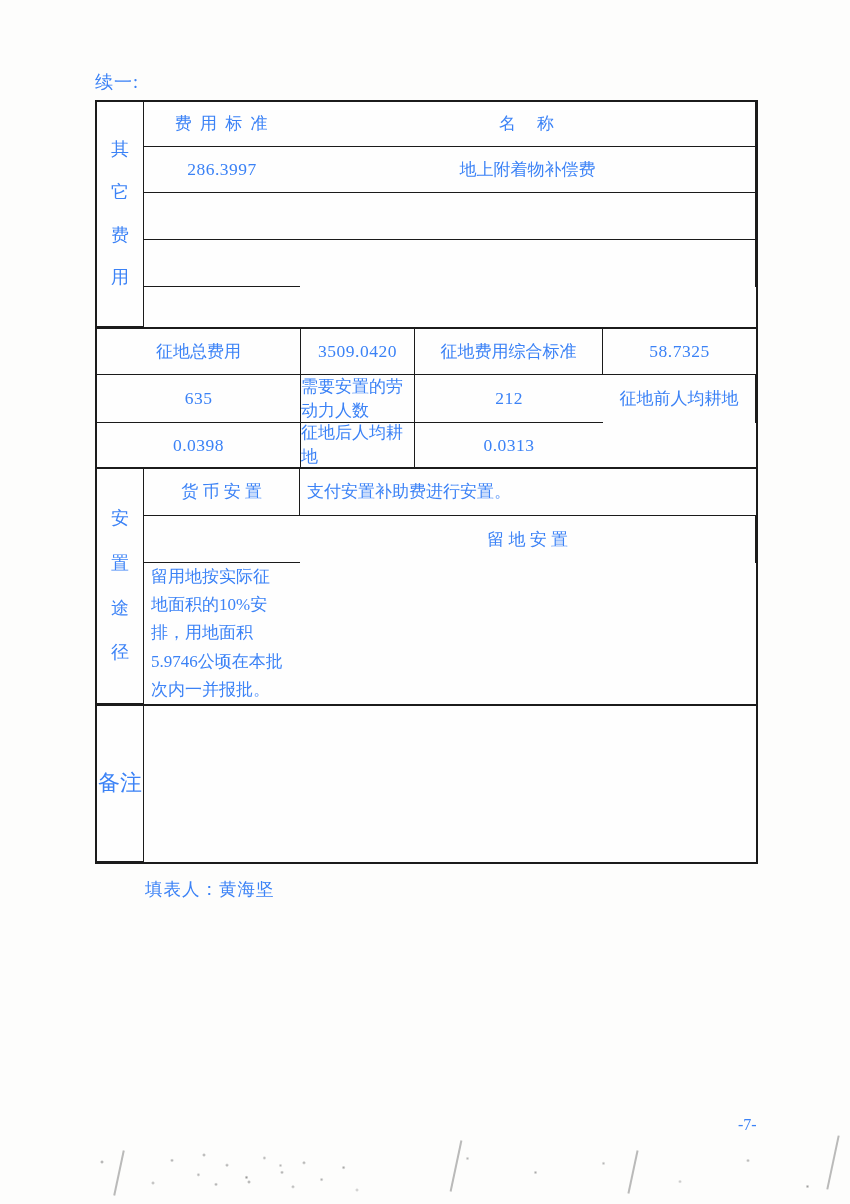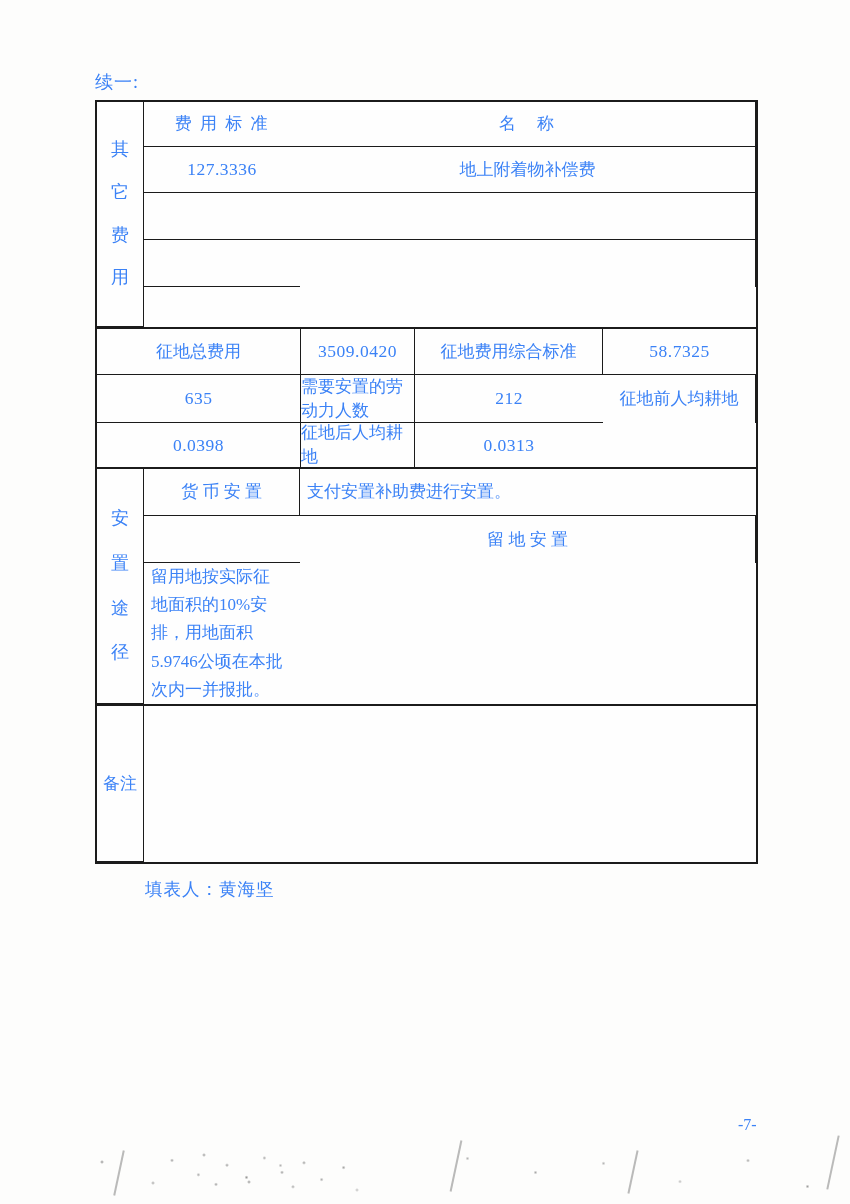--- a/index.html
+++ b/index.html
@@ -85,21 +85,21 @@
   .content-cell {
     justify-content: flex-start;
     text-align: left;
     padding: 6px 14px 6px 7px;
   }
   .wrap-text {
     display: block;
     line-height: 1.65;
   }
   .remarks-label {
-    font-size: 17px;
+    font-size: 22px;
     letter-spacing: 0;
     text-align: right;
   }
   
   .filled-by {
     position: absolute;
     left: 97px;
     top: 877px;
     font-size: 17.5px;
     letter-spacing: 1px;
@@ -171,21 +171,21 @@
     <div class="section sec-other">
       <div class="cell band" style="grid-row: 1 / span 5;">
         <span>其</span>
         <span>它</span>
         <span>费</span>
         <span>用</span>
       </div>
       <div class="cell header-cell last-col">费 用 标 准</div>
       <div class="cell header-cell">名　称</div>
 
-      <div class="cell num last-col">127.3336</div>
+      <div class="cell num last-col">286.3997</div>
 
       <div class="cell">地上附着物补偿费</div>
       <div class="cell num last-col"></div>
 
       <div class="cell"></div>
       <div class="cell num last-col"></div>
 
       <div class="cell last-row"></div>
       <div class="cell num last-col last-row"></div>
     </div>

